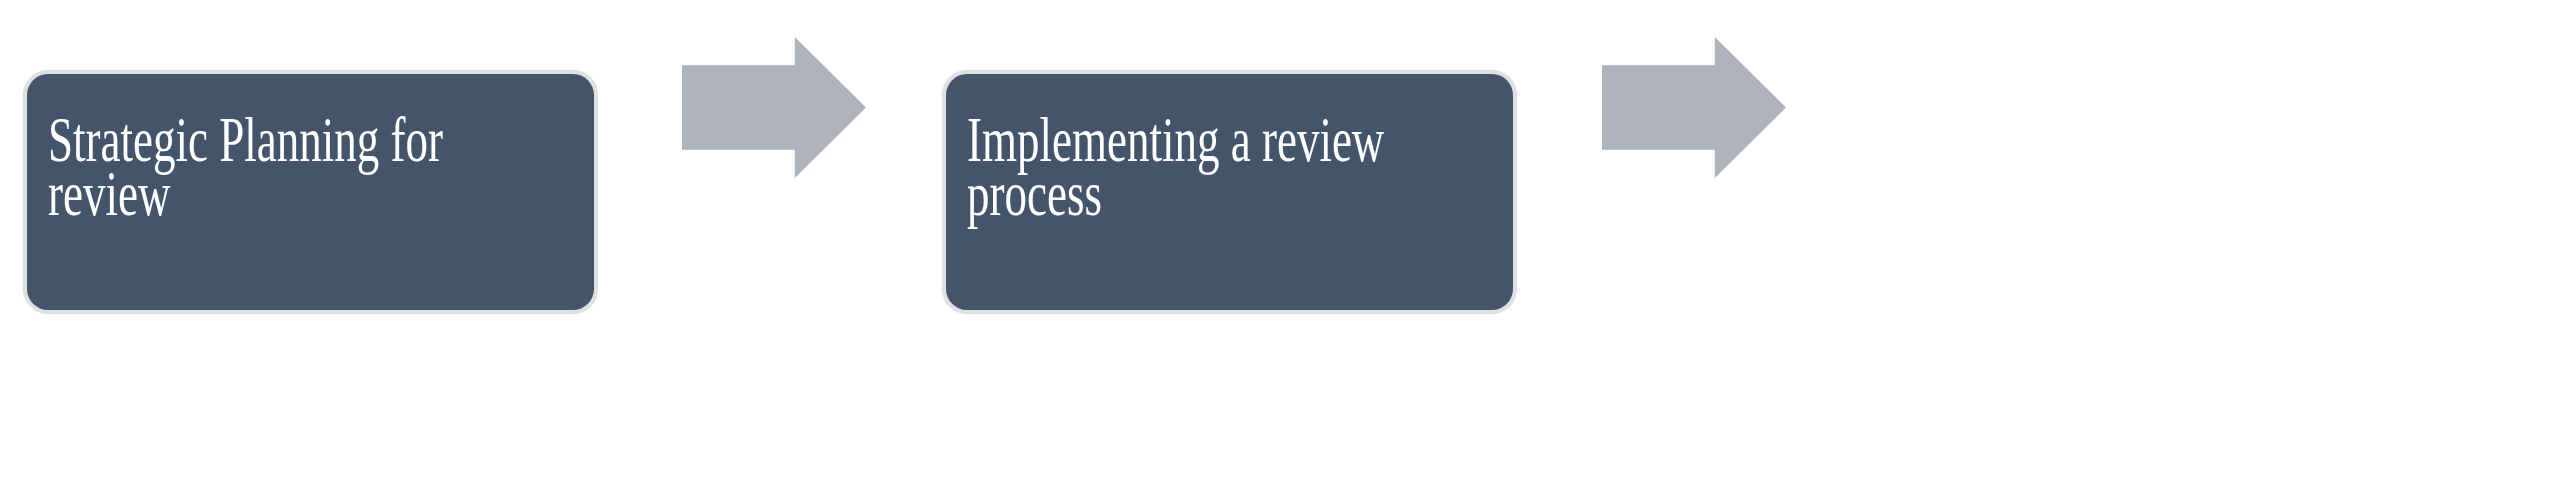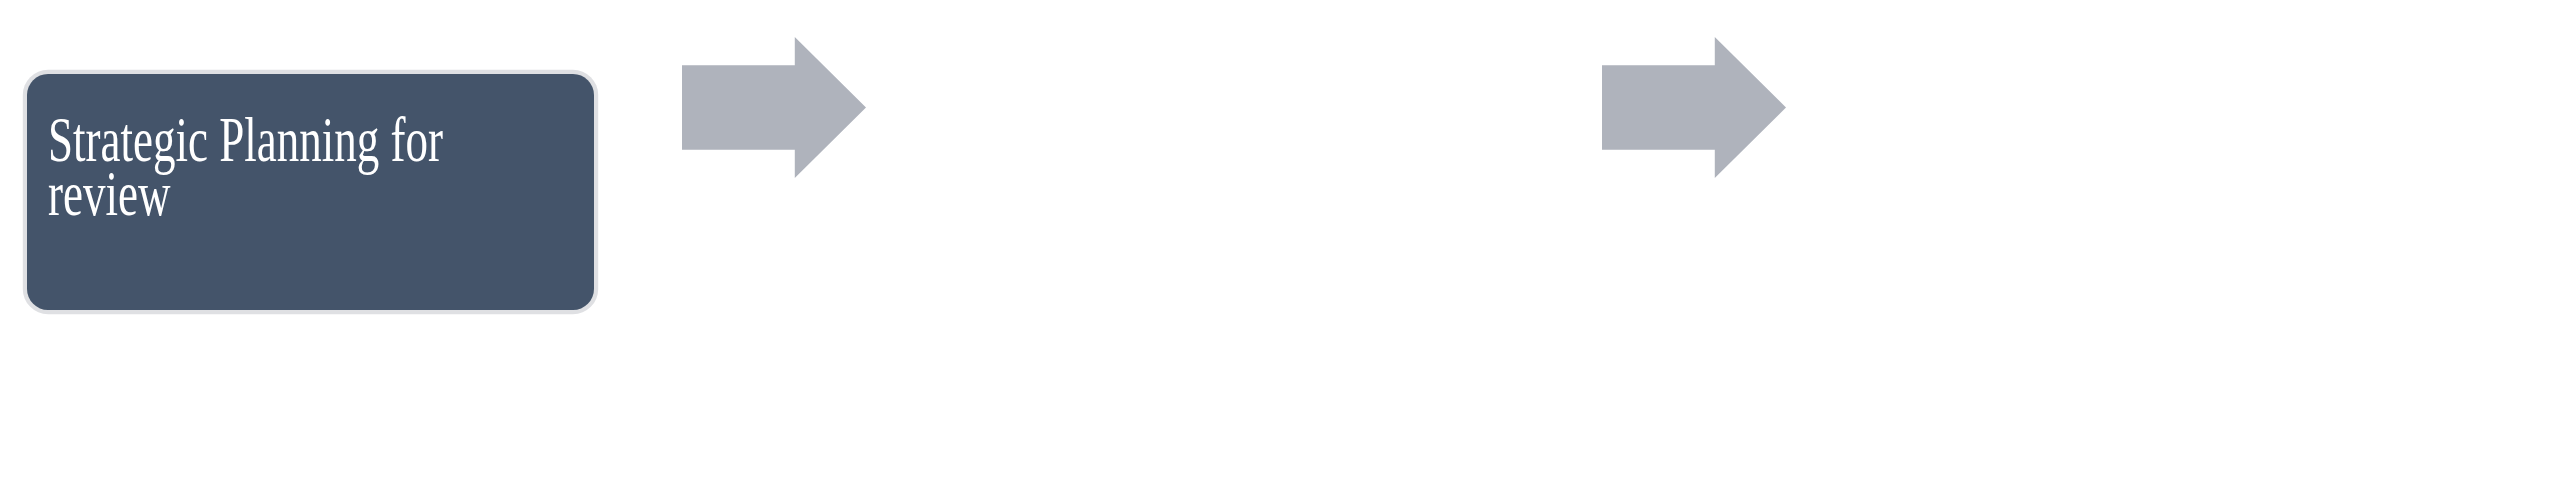--- a/index.html
+++ b/index.html
@@ -85,20 +85,26 @@
       <div class="v14 title">
         <span class="tl">Strategic Planning for</span>
         <span class="tl">review</span>
       </div>
     </div>
   </section>
 
   <div class="arrow" style="left:682px"></div>
 
   <section class="group" style="left:946px">
+    <div class="header-box">
+      <div class="v14 title">
+        <span class="tl">Implementing a review</span>
+        <span class="tl">process</span>
+      </div>
+    </div>
   </section>
 
   <div class="arrow" style="left:1602px"></div>
 
   <section class="group" style="left:1859px">
   </section>
 
 </div>
 
 

